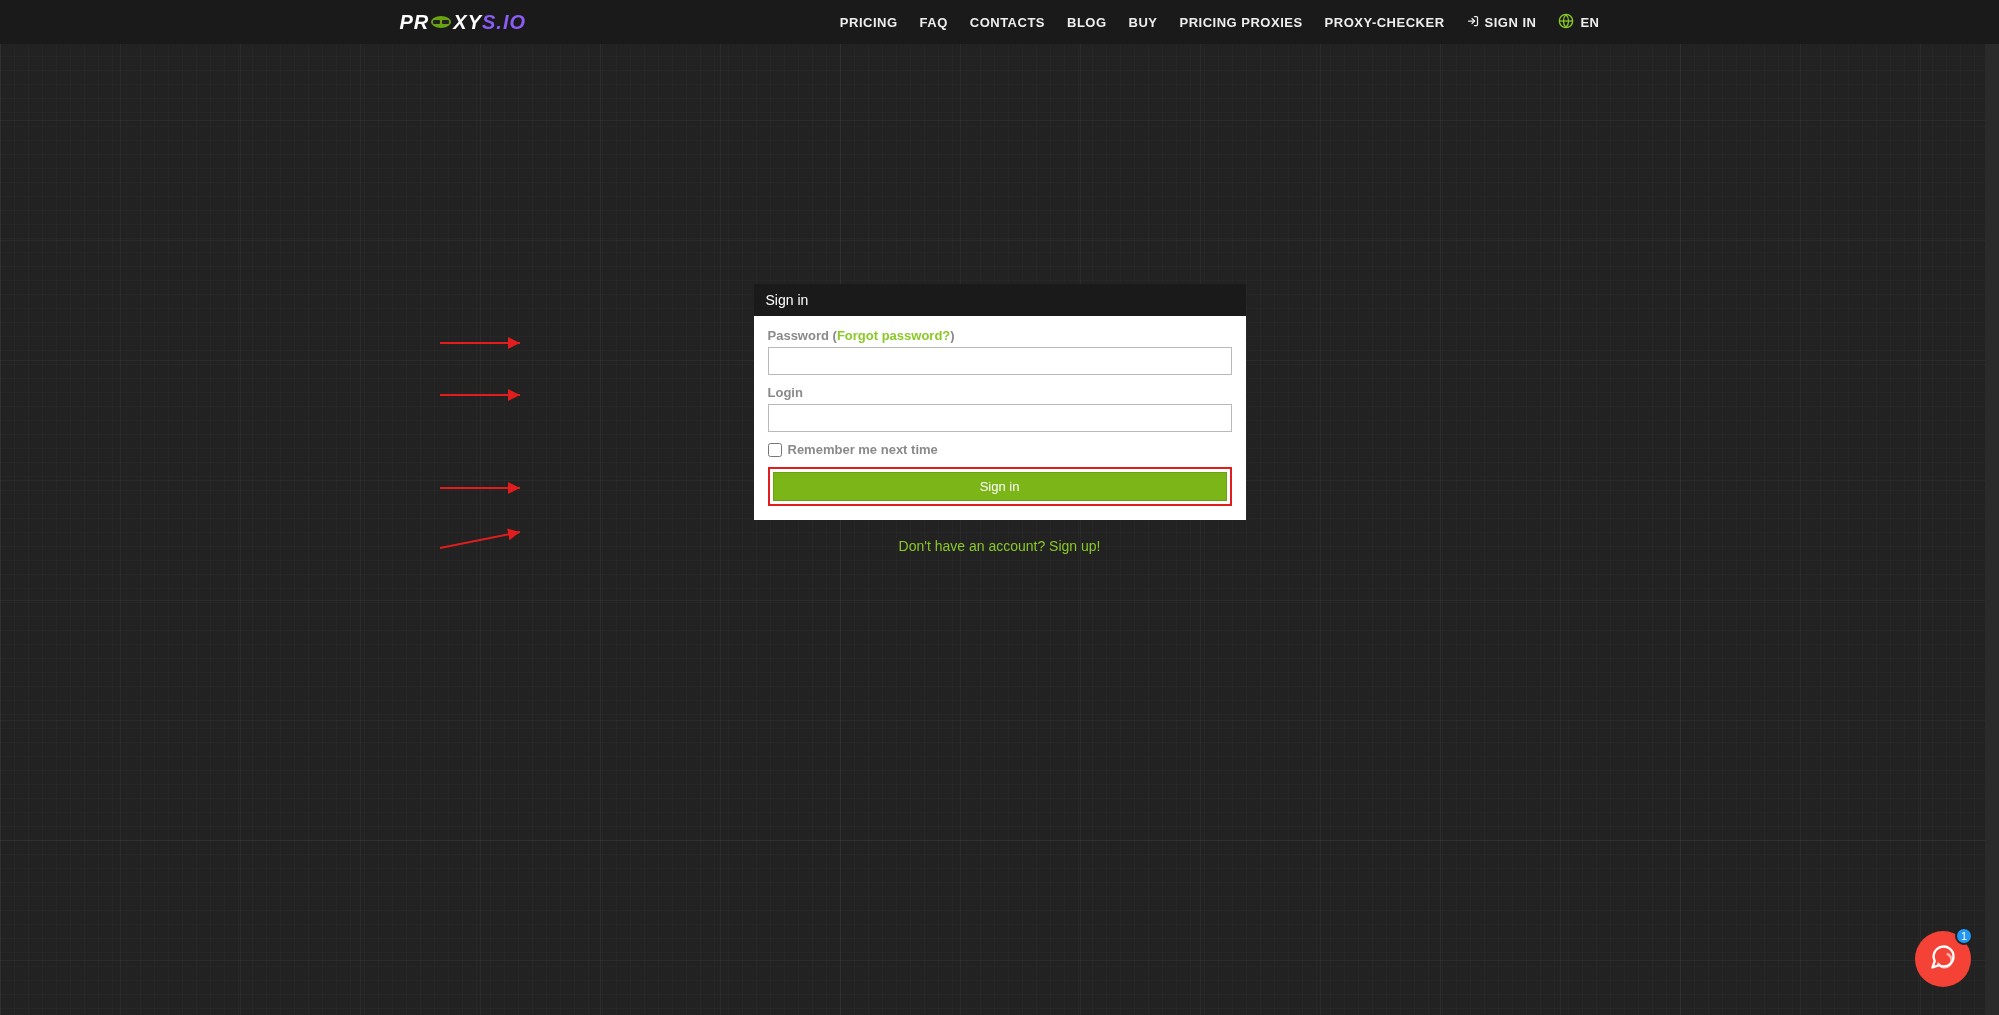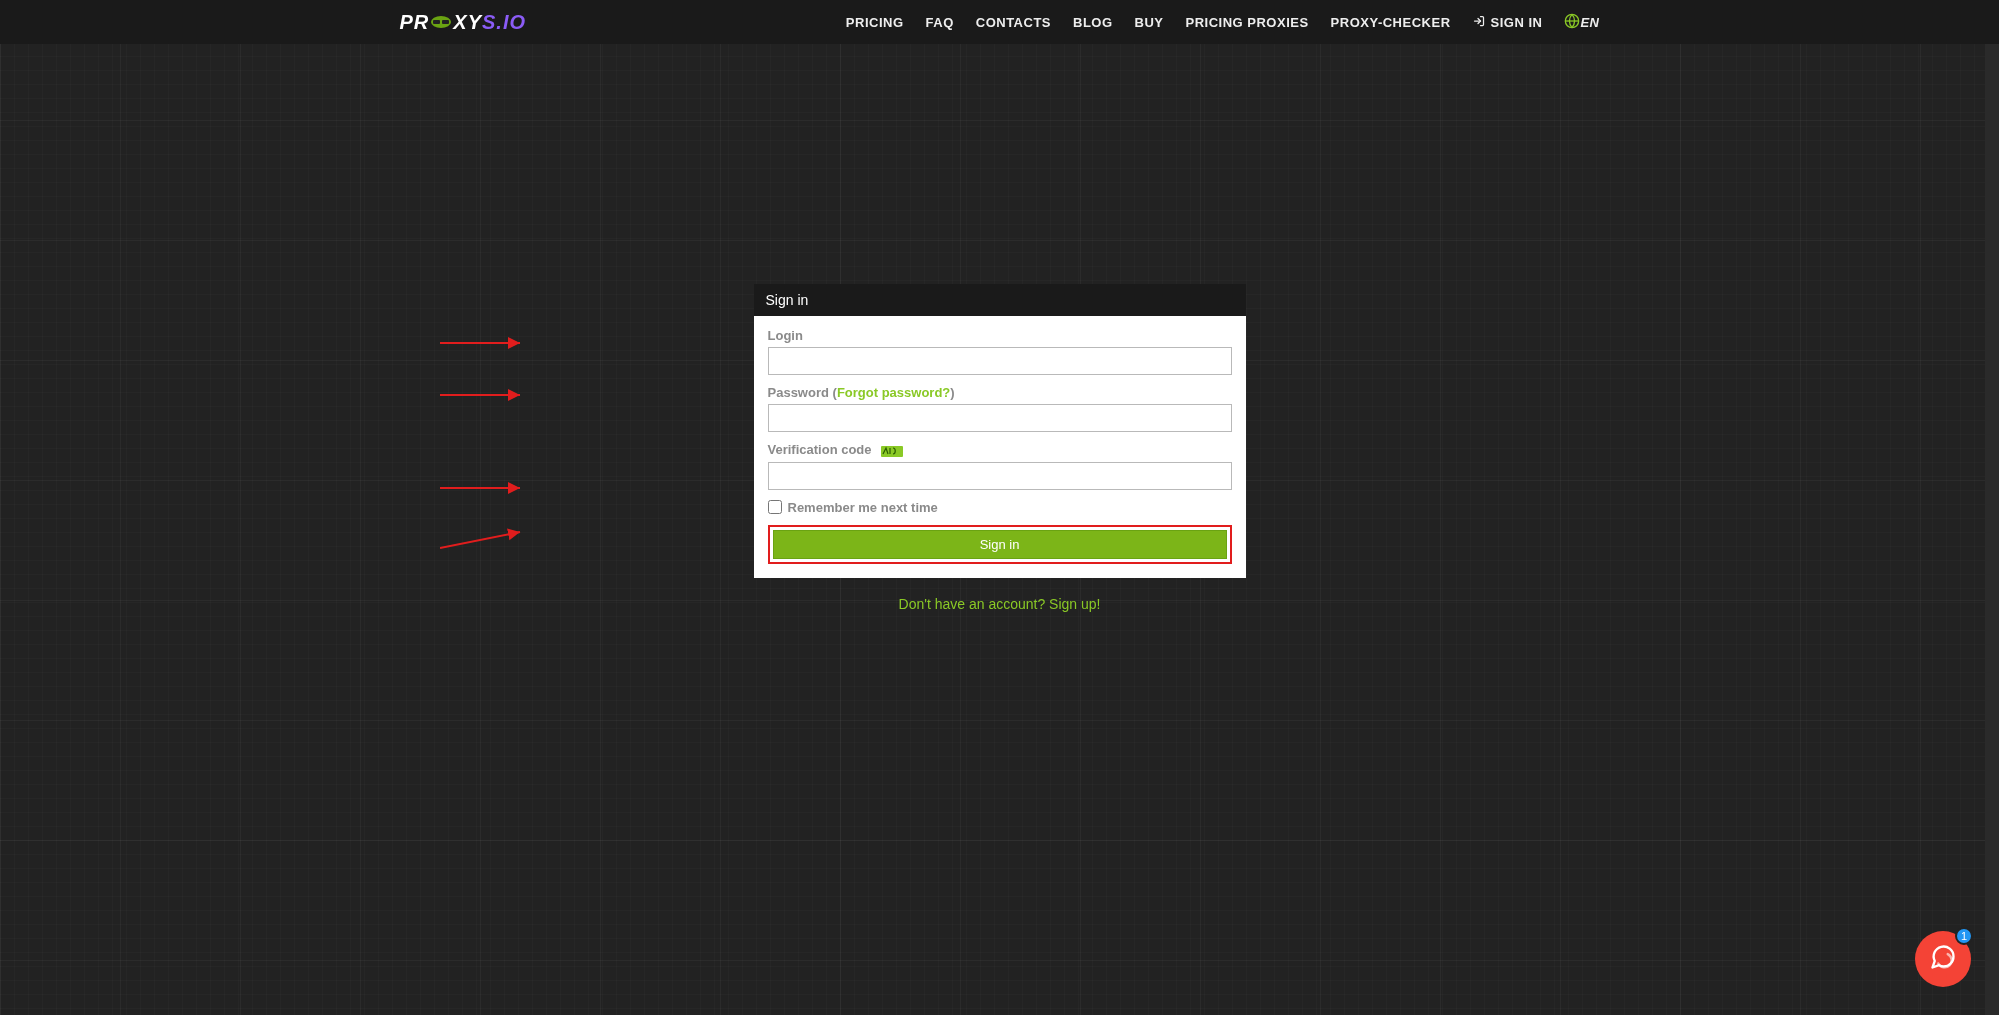--- a/index.html
+++ b/index.html
@@ -71,23 +71,22 @@
     gap: 22px;
     font-size: 13px;
     letter-spacing: .5px;
     font-weight: 600;
   }
   .nav a { color: #eee; text-decoration: none; cursor: pointer; }
 
   .signin-nav { display: inline-flex; align-items: center; gap:6px; }
 
   .lang {
-    display: inline-flex; align-items: center; gap:0;
+    display: inline-flex; align-items: center; gap:6px;
     color:#8ac926;
-    font-style:italic;
   }
 
   .main {
     position: relative;
     z-index: 2;
     width: 100%;
     display: flex;
     flex-direction: column;
     align-items: center;
     padding-top: 240px;
@@ -259,40 +258,28 @@
       </span>
     </nav>
   </div>
 </header>
 
 <main class="main">
   <div class="card">
     <div class="card-header">Sign in</div>
     <div class="card-body">
       <div class="field">
-        <label>Login</label>
-        <input type="text" style="">
-      </div>
-      <div class="field">
         <label>
           <span>Password</span>
           <span>(</span><a class="link">Forgot password?</a><span>)</span>
         </label>
         <input type="password" style="">
       </div>
       <div class="field">
-        <label>
-          <span>Verification code</span>
-          <span class="captcha-icon">
-            <svg width="22" height="14" viewBox="0 0 22 14">
-              <rect x="0" y="2" width="22" height="11" fill="#8ac926" rx="1"></rect>
-              <path d="M2 10 L5 4 L7 10 M9 4 v6 M12 4 c3 0 3 6 0 6" stroke="#2a5c00" stroke-width="1.2" fill="none"></path>
-            </svg>
-          </span>
-        </label>
+        <label>Login</label>
         <input type="text" style="">
       </div>
       <label class="remember">
         <input type="checkbox" style="">
         <span>Remember me next time</span>
       </label>
       <div class="signin-btn-wrap">
         <button class="signin-btn">Sign in</button>
       </div>
     </div>

